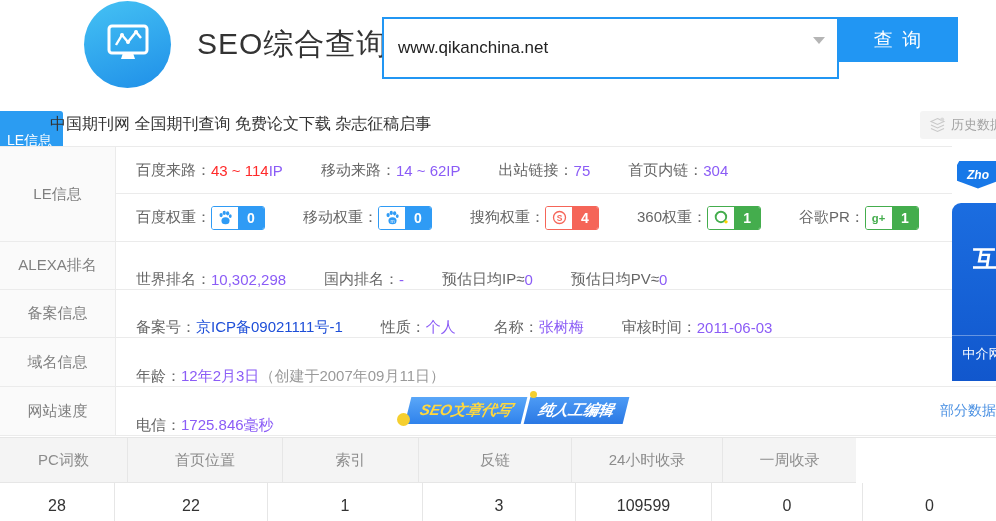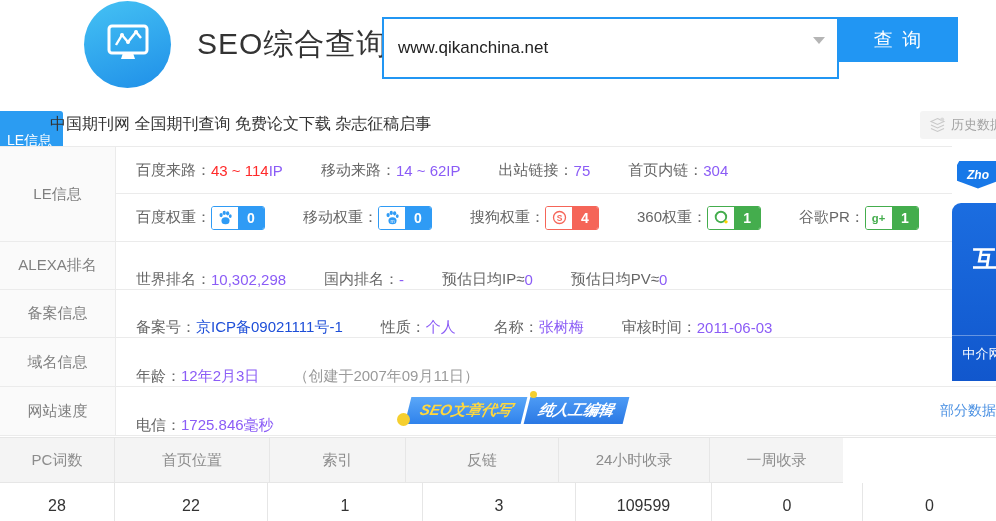--- a/index.html
+++ b/index.html
@@ -37,21 +37,21 @@
         display:flex;align-items:center;justify-content:center;color:#808080;font-size:15px;}
   .tcontent{flex:1;display:flex;align-items:flex-end;padding-left:20px;position:relative;}
   .seo-sub{flex:1;display:flex;flex-direction:column;}
   .sub1{height:46px;border-bottom:1px solid #ebebeb;display:flex;align-items:center;padding-left:20px;}
   .sub2{height:47px;display:flex;align-items:center;padding-left:20px;}
   .pair{display:flex;align-items:center;margin-right:38px;font-size:15px;white-space:nowrap;}
   .pk{color:#666;}
   .pv{color:#8b5cf6;}
   .pv.red{color:#ff2a2a;}
   .pv.link{color:#1d4ed8;cursor:pointer;}
-  .pv.dim{color:#9a9a9a;margin-left:34px;}
+  .pv.dim{color:#9a9a9a;}
   .wbadge{display:inline-flex;height:22px;border-radius:3px;overflow:hidden;cursor:pointer;}
   .wicon{width:26px;background:#fff;display:flex;align-items:center;justify-content:center;}
   .wval{width:26px;color:#fff;display:flex;align-items:center;justify-content:center;
         font-size:14px;font-weight:bold;}
   .wbadge.blue{border:1px solid #2f9bf5;}  .wbadge.blue .wval{background:#2f9bf5;}
   .wbadge.red{border:1px solid #f56558;}   .wbadge.red .wval{background:#f56558;}
   .wbadge.green{border:1px solid #44ad4d;} .wbadge.green .wval{background:#44ad4d;}
 
   
   .ribbon{position:absolute;left:292px;top:10px;display:flex;transform:skewX(-14deg);cursor:pointer;}
@@ -286,21 +286,21 @@
         </span>
         <span class="dot-big"></span>
         <span class="dot-small"></span>
         <span class="notice">部分数据维度较小，无法</span>
       </div>
     </div>
   </div>
 
   <div class="stats">
     <div class="srow shead">
-      <div class="scell" style="width:115px">PC词数</div>
+      <div class="scell" style="width:128px">PC词数</div>
       <div class="scell" style="width:155px">首页位置</div>
       <div class="scell" style="width:136px">索引</div>
       <div class="scell" style="width:153px">反链</div>
       <div class="scell" style="width:151px">24小时收录</div>
       <div class="scell" style="width:133px">一周收录</div>
     </div>
     <div class="srow svals">
       <div class="scell" style="width:115px">28</div>
       <div class="scell" style="width:153px">22</div>
       <div class="scell" style="width:155px">1</div>

